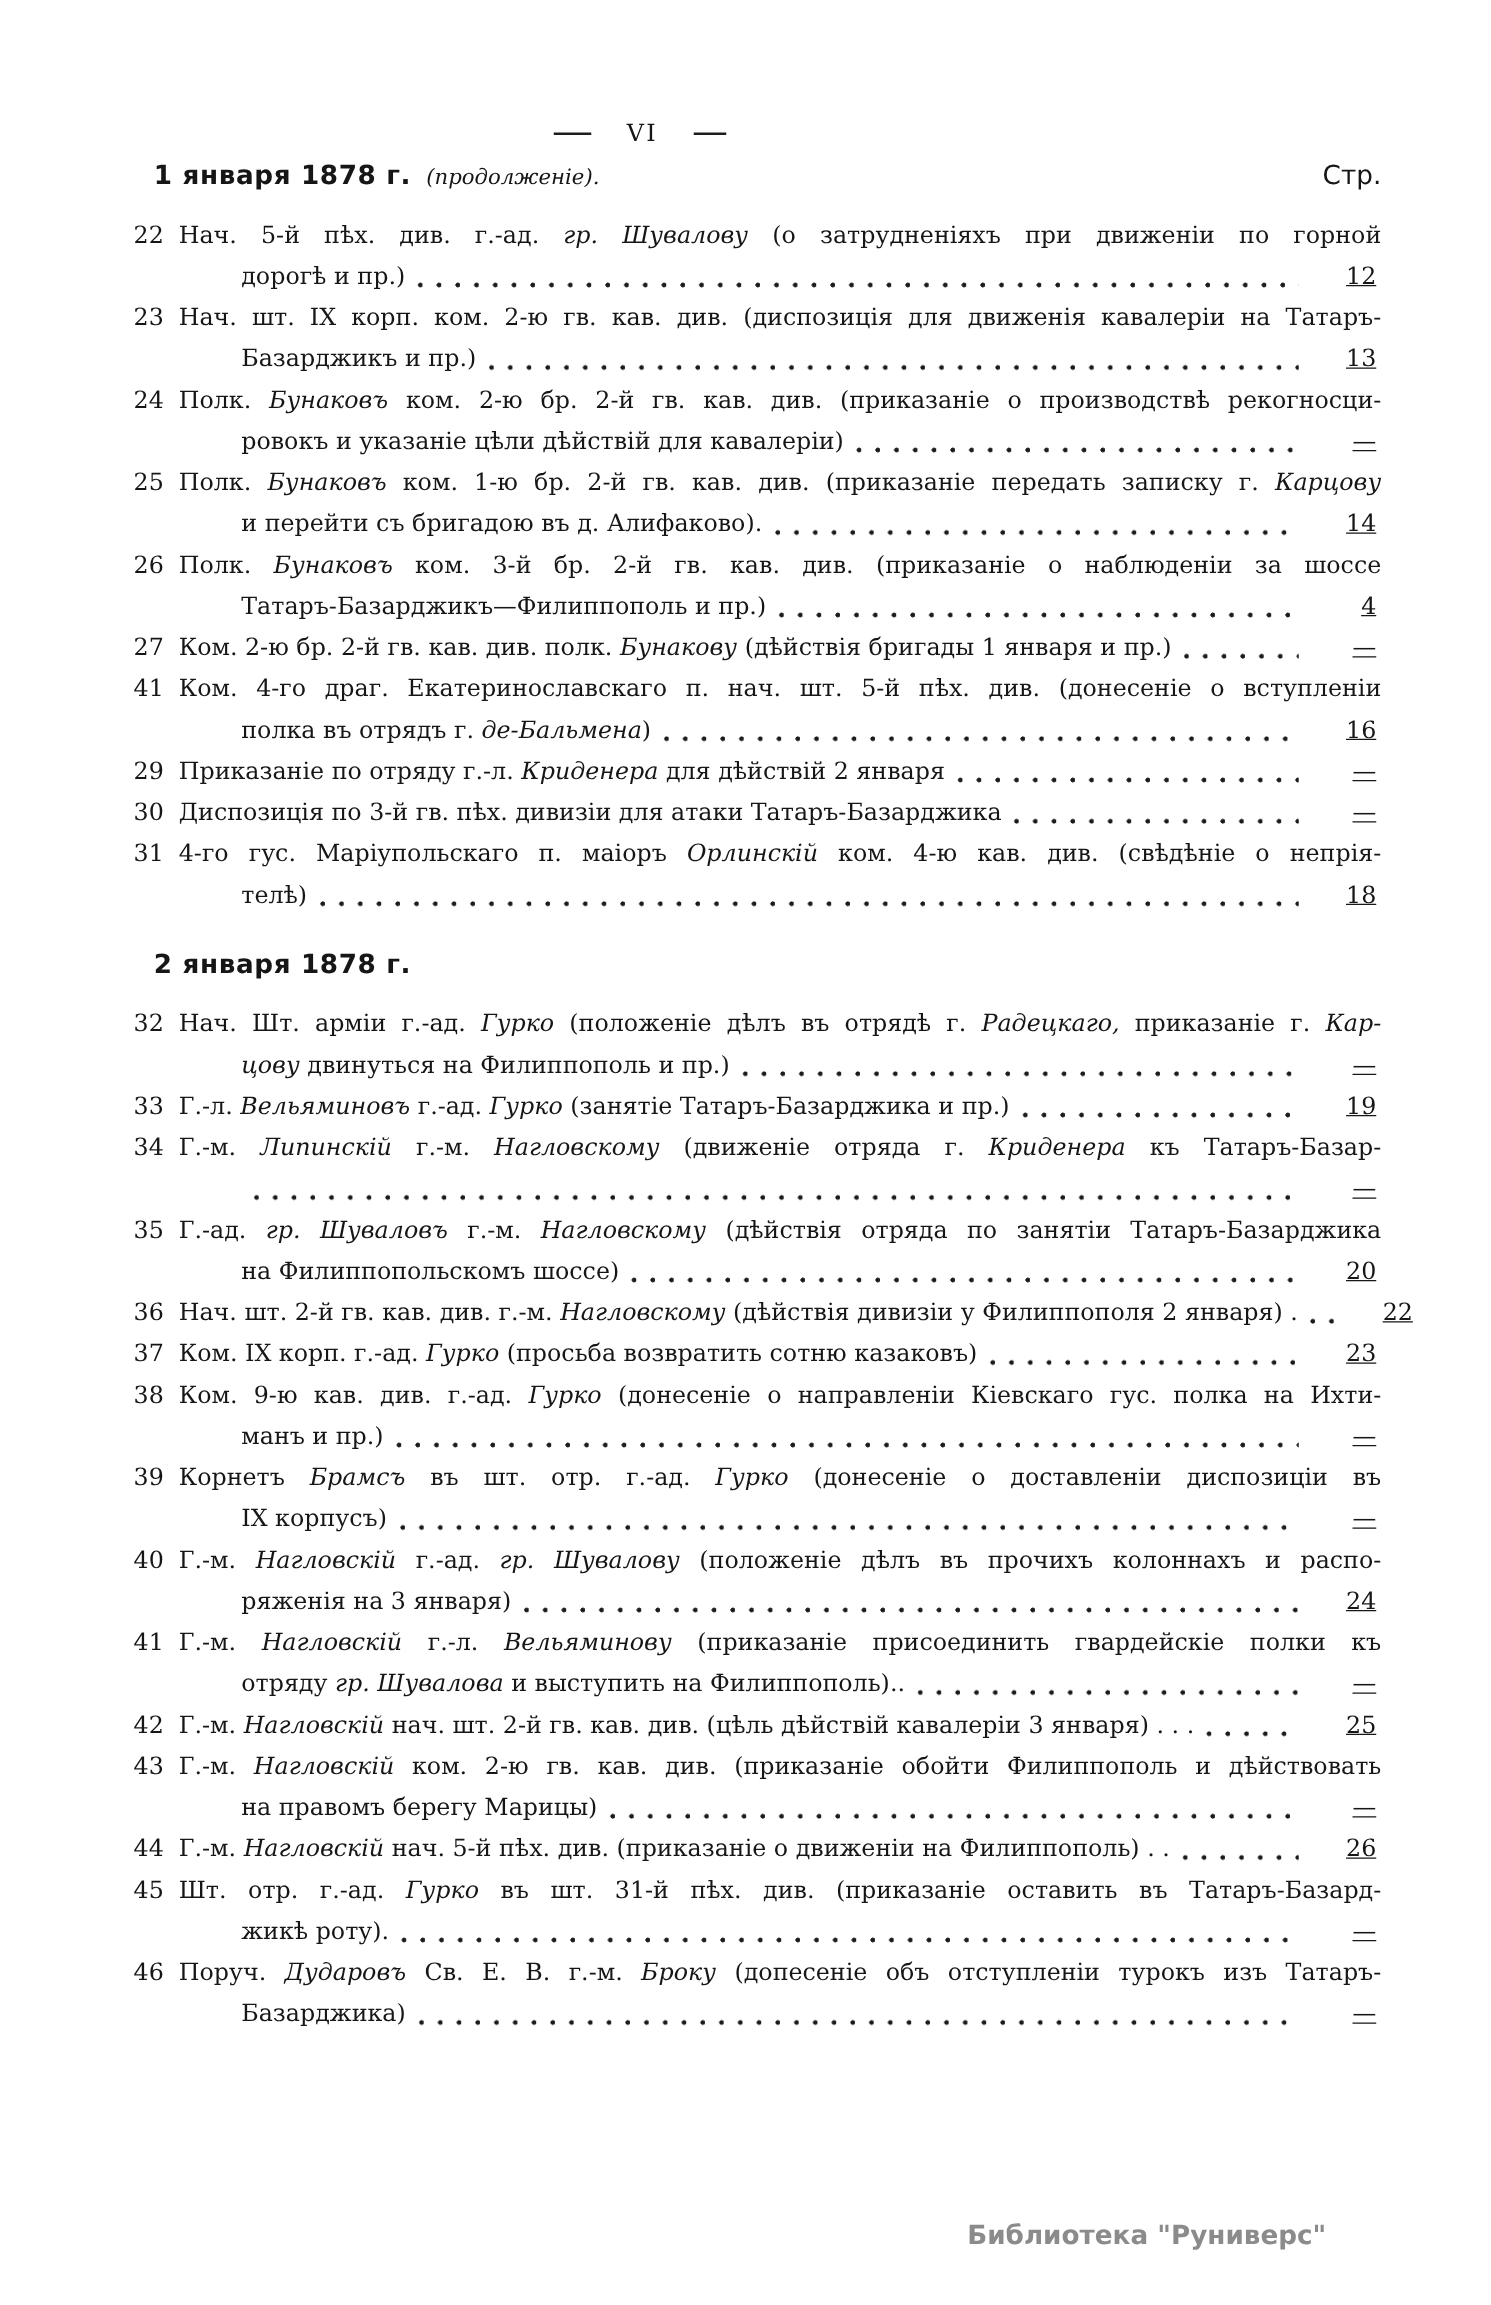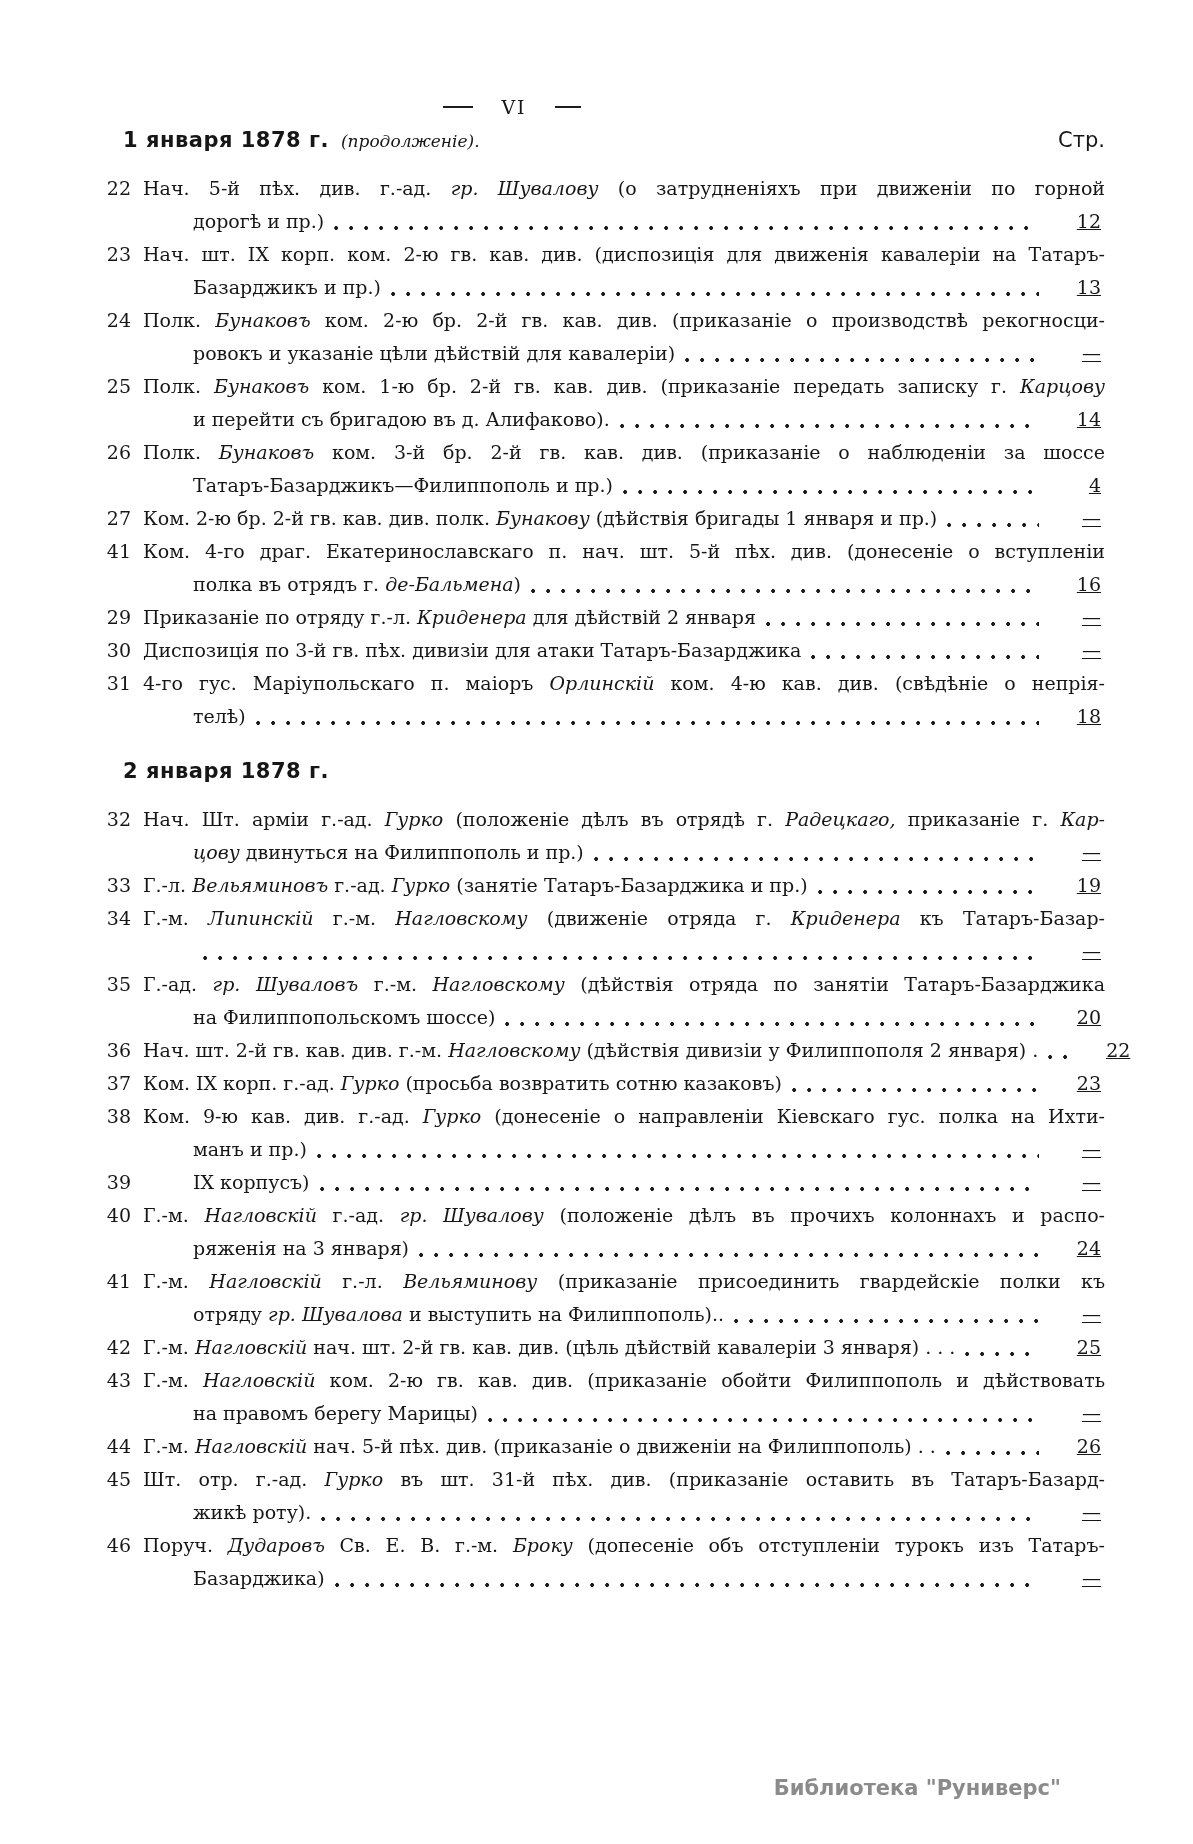--- a/index.html
+++ b/index.html
@@ -266,20 +266,21 @@
                 <span class="lt"><span>манъ и пр.)</span></span>
                 <span class="dots"></span>
                 <span class="e-page">—</span>
               </div>
             </span>
   </div>
 
   <div class="entry">
     <span class="e-num">39</span>
     <span class="e-body">
+              <div class="line"><span>Корнетъ </span><span class="it">Брамсъ</span><span> въ шт. отр. г.-ад. </span><span class="it">Гурко</span><span> (донесеніе о доставленіи диспозиціи въ</span></div>
               <div class="lastline cont">
                 <span class="lt"><span>IX корпусъ)</span></span>
                 <span class="dots"></span>
                 <span class="e-page">—</span>
               </div>
             </span>
   </div>
 
   <div class="entry">
     <span class="e-num">40</span>

